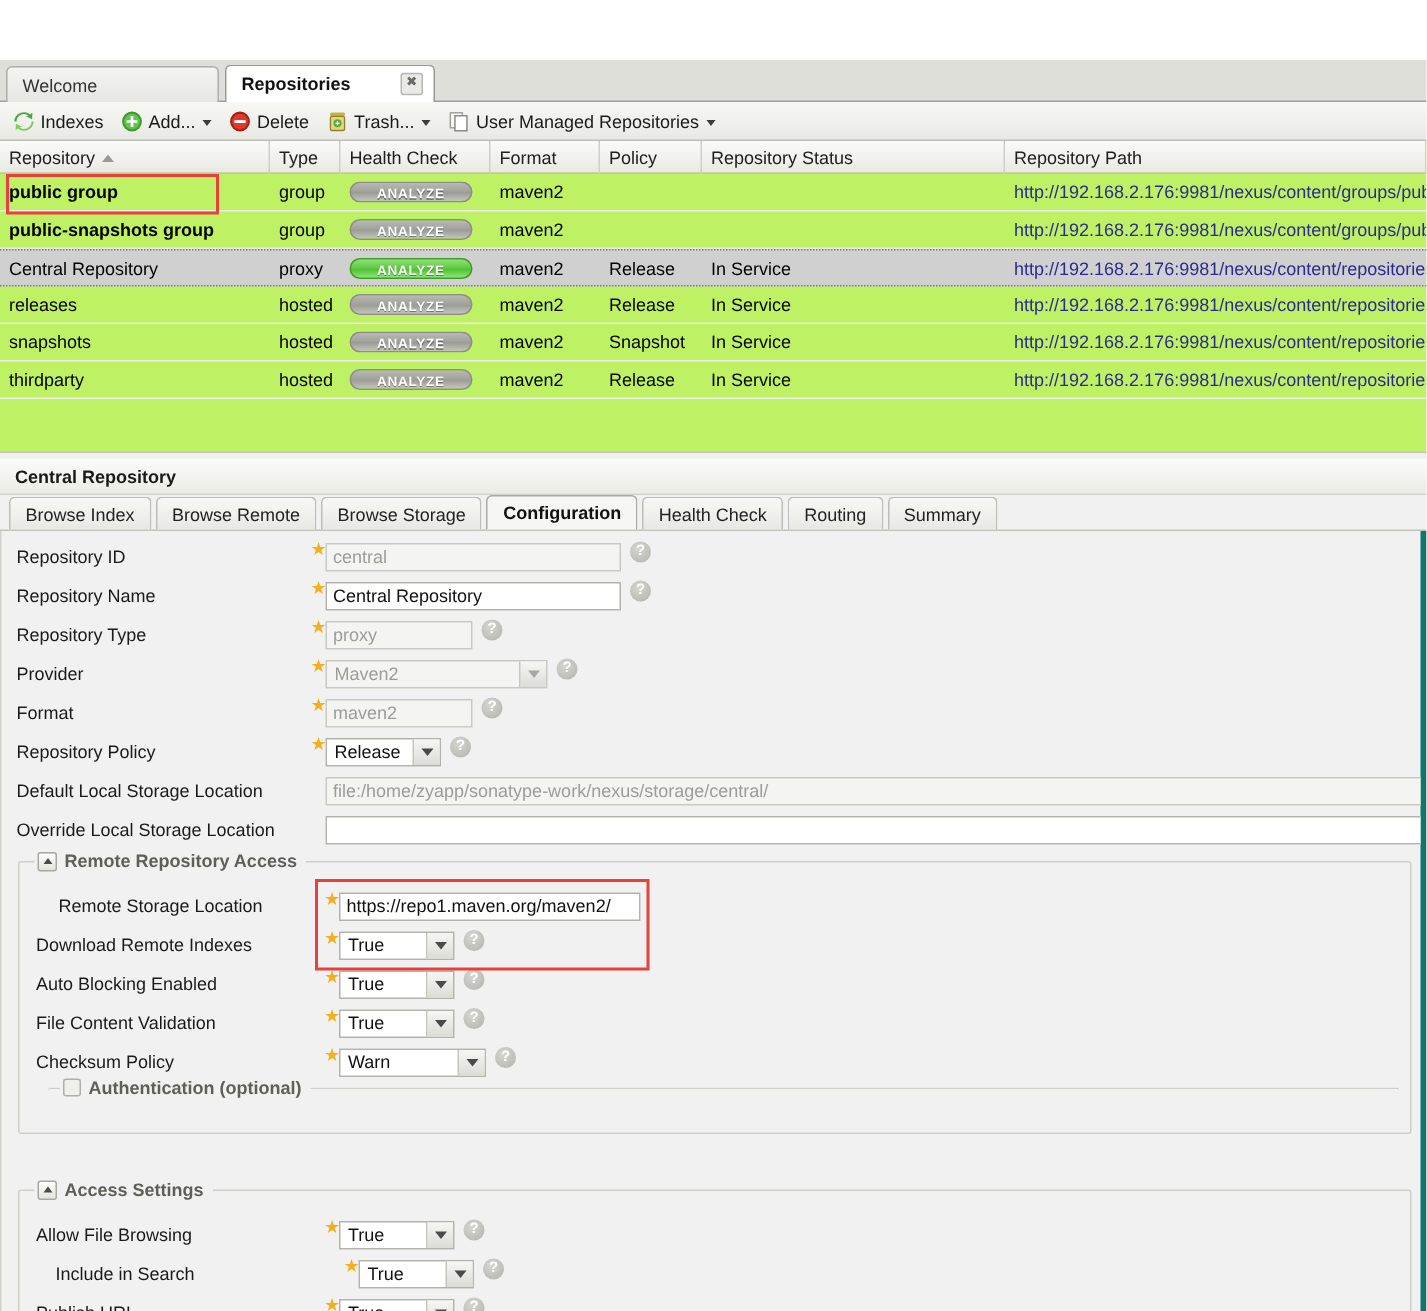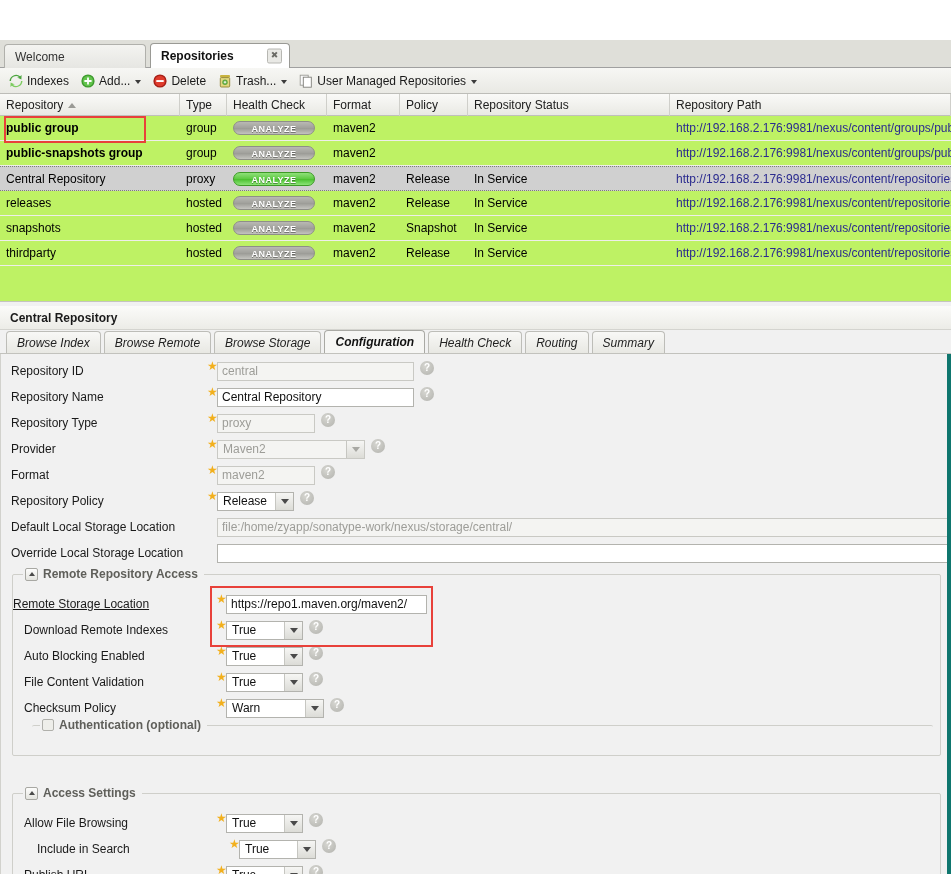--- a/index.html
+++ b/index.html
@@ -178,21 +178,20 @@
   .stab {
     height: 22px; box-sizing: border-box;
     padding: 0 10px;
     display: flex; align-items: center;
     border: 1px solid #bdbdb8; border-bottom: none;
     border-radius: 4px 4px 0 0;
     margin-right: 3px;
     background: linear-gradient(to bottom,#f8f8f6 0%,#e8e8e3 100%);
     font-size: 12px; color: #222;
     cursor: pointer;
-    font-style: italic;
   }
   .stab.active {
     background: #f6f6f4; font-weight: bold; height: 23px;
     border-color: #a9a9a4; color: #111;
     position: relative; z-index: 2;
   }
   .form-area {
     position: absolute; left: 0; top: 48px; width: 951px; height: 560px;
     background: #f1f1f1;
     box-sizing: border-box;
@@ -517,21 +516,21 @@
 
       <div class="fset" style="left:11px;top:220px;width:929px;height:182px;">
         <div class="fset-legend">
           <span class="collapse-btn">
               <span class="up"></span>
             </span>
           <span>Remote Repository Access</span>
         </div>
 
         <div class="frow" style="left:0;top:16px;width:929px;">
-          <span class="flabel" style="left:0;text-decoration:underline;">Remote Storage Location</span>
+          <span class="flabel" style="left:26px;">Remote Storage Location</span>
           <span class="star" style="left:203px;">★</span>
           <input class="fld" style="left: 213px; width: 201px;" value="https://repo1.maven.org/maven2/">
         </div>
 
         <div class="frow" style="left:0;top:42px;width:929px;">
           <span class="flabel" style="left:11px;">Download Remote Indexes</span>
           <span class="star" style="left:203px;">★</span>
           <div class="sel" style="left:213px;width:77px;">
             <span class="val">True</span>
             <span class="arrowbox">

